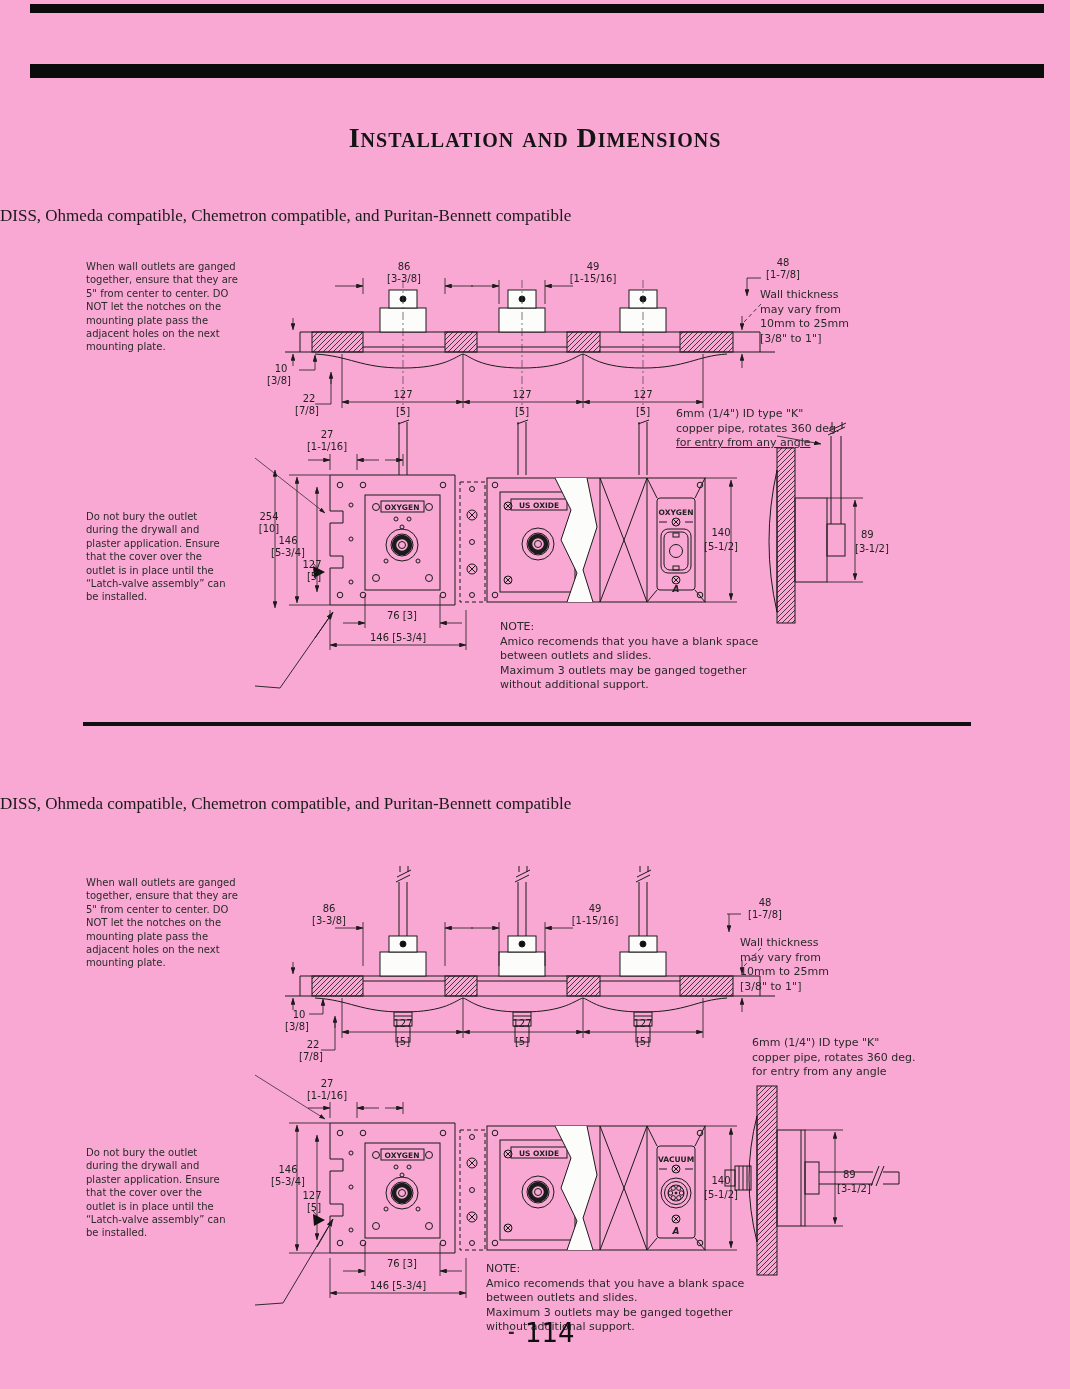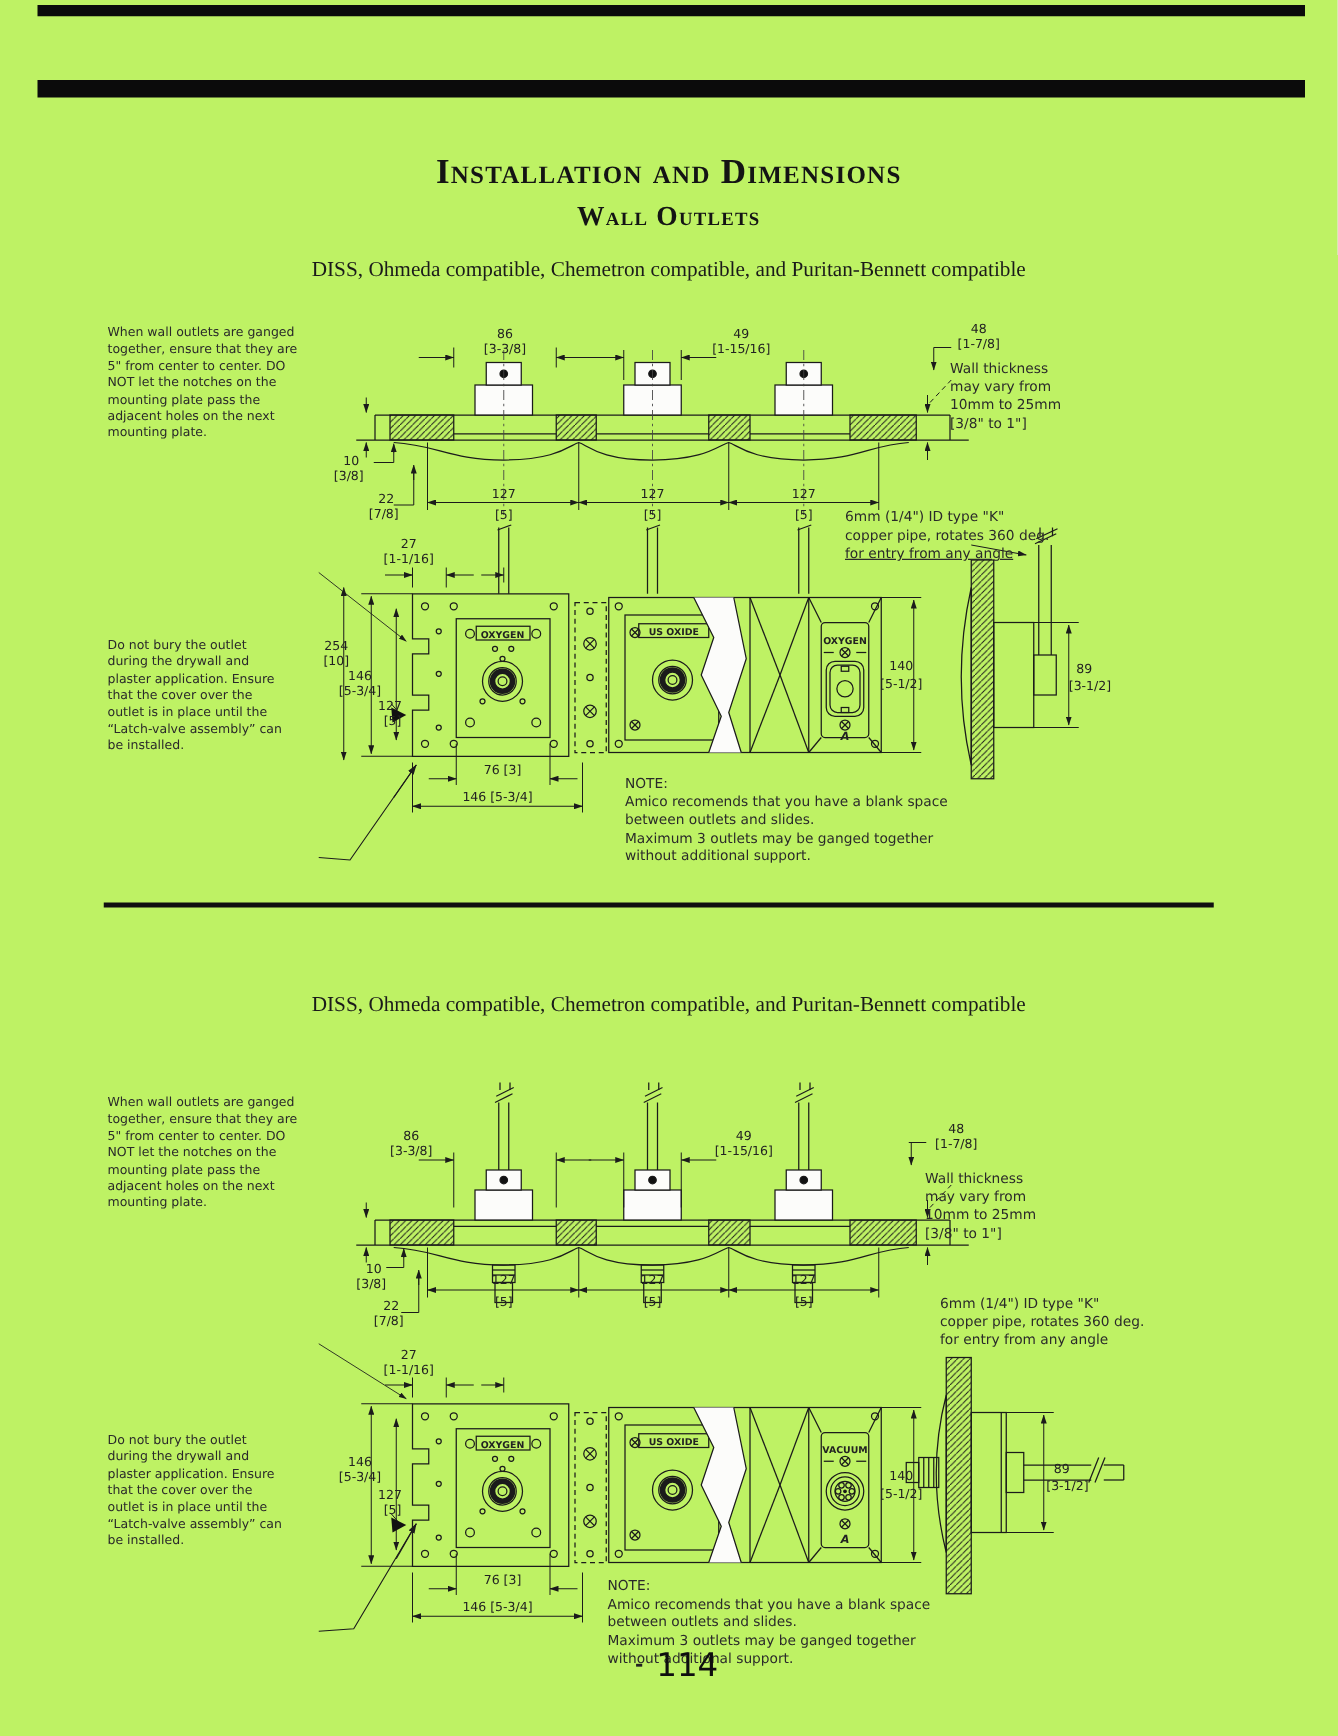--- a/index.html
+++ b/index.html
@@ -1,22 +1,22 @@
 <!DOCTYPE html>
 <html><head>
 <meta charset="utf-8">
 <style>
   html,body{margin:0;padding:0;background:#e8e8e8}
-  .page{position:relative;width:1070px;height:1389px;margin:0 auto;background:#bef264;
+  .page{position:relative;width:1070px;height:1389px;margin:0 auto;background:#f9a8d4;
         font-family:"DejaVu Sans",sans-serif;color:#1d1d1d;overflow:hidden}
   .bar{position:absolute;background:#0b0b0b}
   .title{position:absolute;left:0;width:100%;text-align:center;
          font-family:"Liberation Serif",serif;font-variant:small-caps;font-weight:700;
          letter-spacing:1px;color:#141414}
-  .compat{position:absolute;left:0;width:100%;text-align:center;
+  .compat{position:absolute;left:0;width:100%;text-align:left;
           font-family:"Liberation Serif",serif;font-size:17px;color:#1a1a1a}
   .annot{position:absolute;font-size:10px;line-height:1.34;color:#2a2a2a}
   .tn{position:absolute;font-size:11px;line-height:1.32;color:#2a2a2a}
   .tn .u{text-decoration:underline}
   .divider{position:absolute;background:#101010}
   svg.draw{position:absolute;overflow:visible}
   svg text{font-family:"DejaVu Sans",sans-serif;font-size:10px;fill:#222;stroke:none}
   svg text.lbl{font-size:7.5px;font-weight:bold}
   svg text.logo{font-size:9px;font-weight:bold;font-style:italic}
   .pageno{position:absolute;font-weight:normal;font-size:26px;color:#0e0e0e;
@@ -25,21 +25,20 @@
 </style>
 </head>
 <body>
 
 <div class="page">
 
   <div class="bar" style="left:30px;top:4px;width:1014px;height:9px"></div>
   <div class="bar" style="left:30px;top:64px;width:1014px;height:14px"></div>
 
   <div class="title" style="top:122px;font-size:28px">Installation and Dimensions</div>
-  <div class="title" style="top:160px;font-size:22px">Wall Outlets</div>
   <div class="compat" style="top:206px">DISS, Ohmeda compatible, Chemetron compatible, and Puritan-Bennett compatible</div>
 
   <div class="annot" style="left:86px;top:260px;width:162px">When wall outlets are ganged together, ensure that they are 5" from center to center. DO NOT let the notches on the mounting plate pass the adjacent holes on the next mounting plate.</div>
   <div class="annot" style="left:86px;top:510px;width:142px">Do not bury the outlet during the drywall and plaster application. Ensure that the cover over the outlet is in place until the “Latch-valve assembly” can be installed.</div>
 
   <svg class="draw" style="left:255px;top:250px" width="615" height="205" viewBox="0 0 615 205">
     <defs>
       <pattern id="hA" width="5" height="5" patternUnits="userSpaceOnUse">
         <path d="M0,5 L5,0" stroke="#1b1b1b" stroke-width="0.8"></path>
       </pattern>

